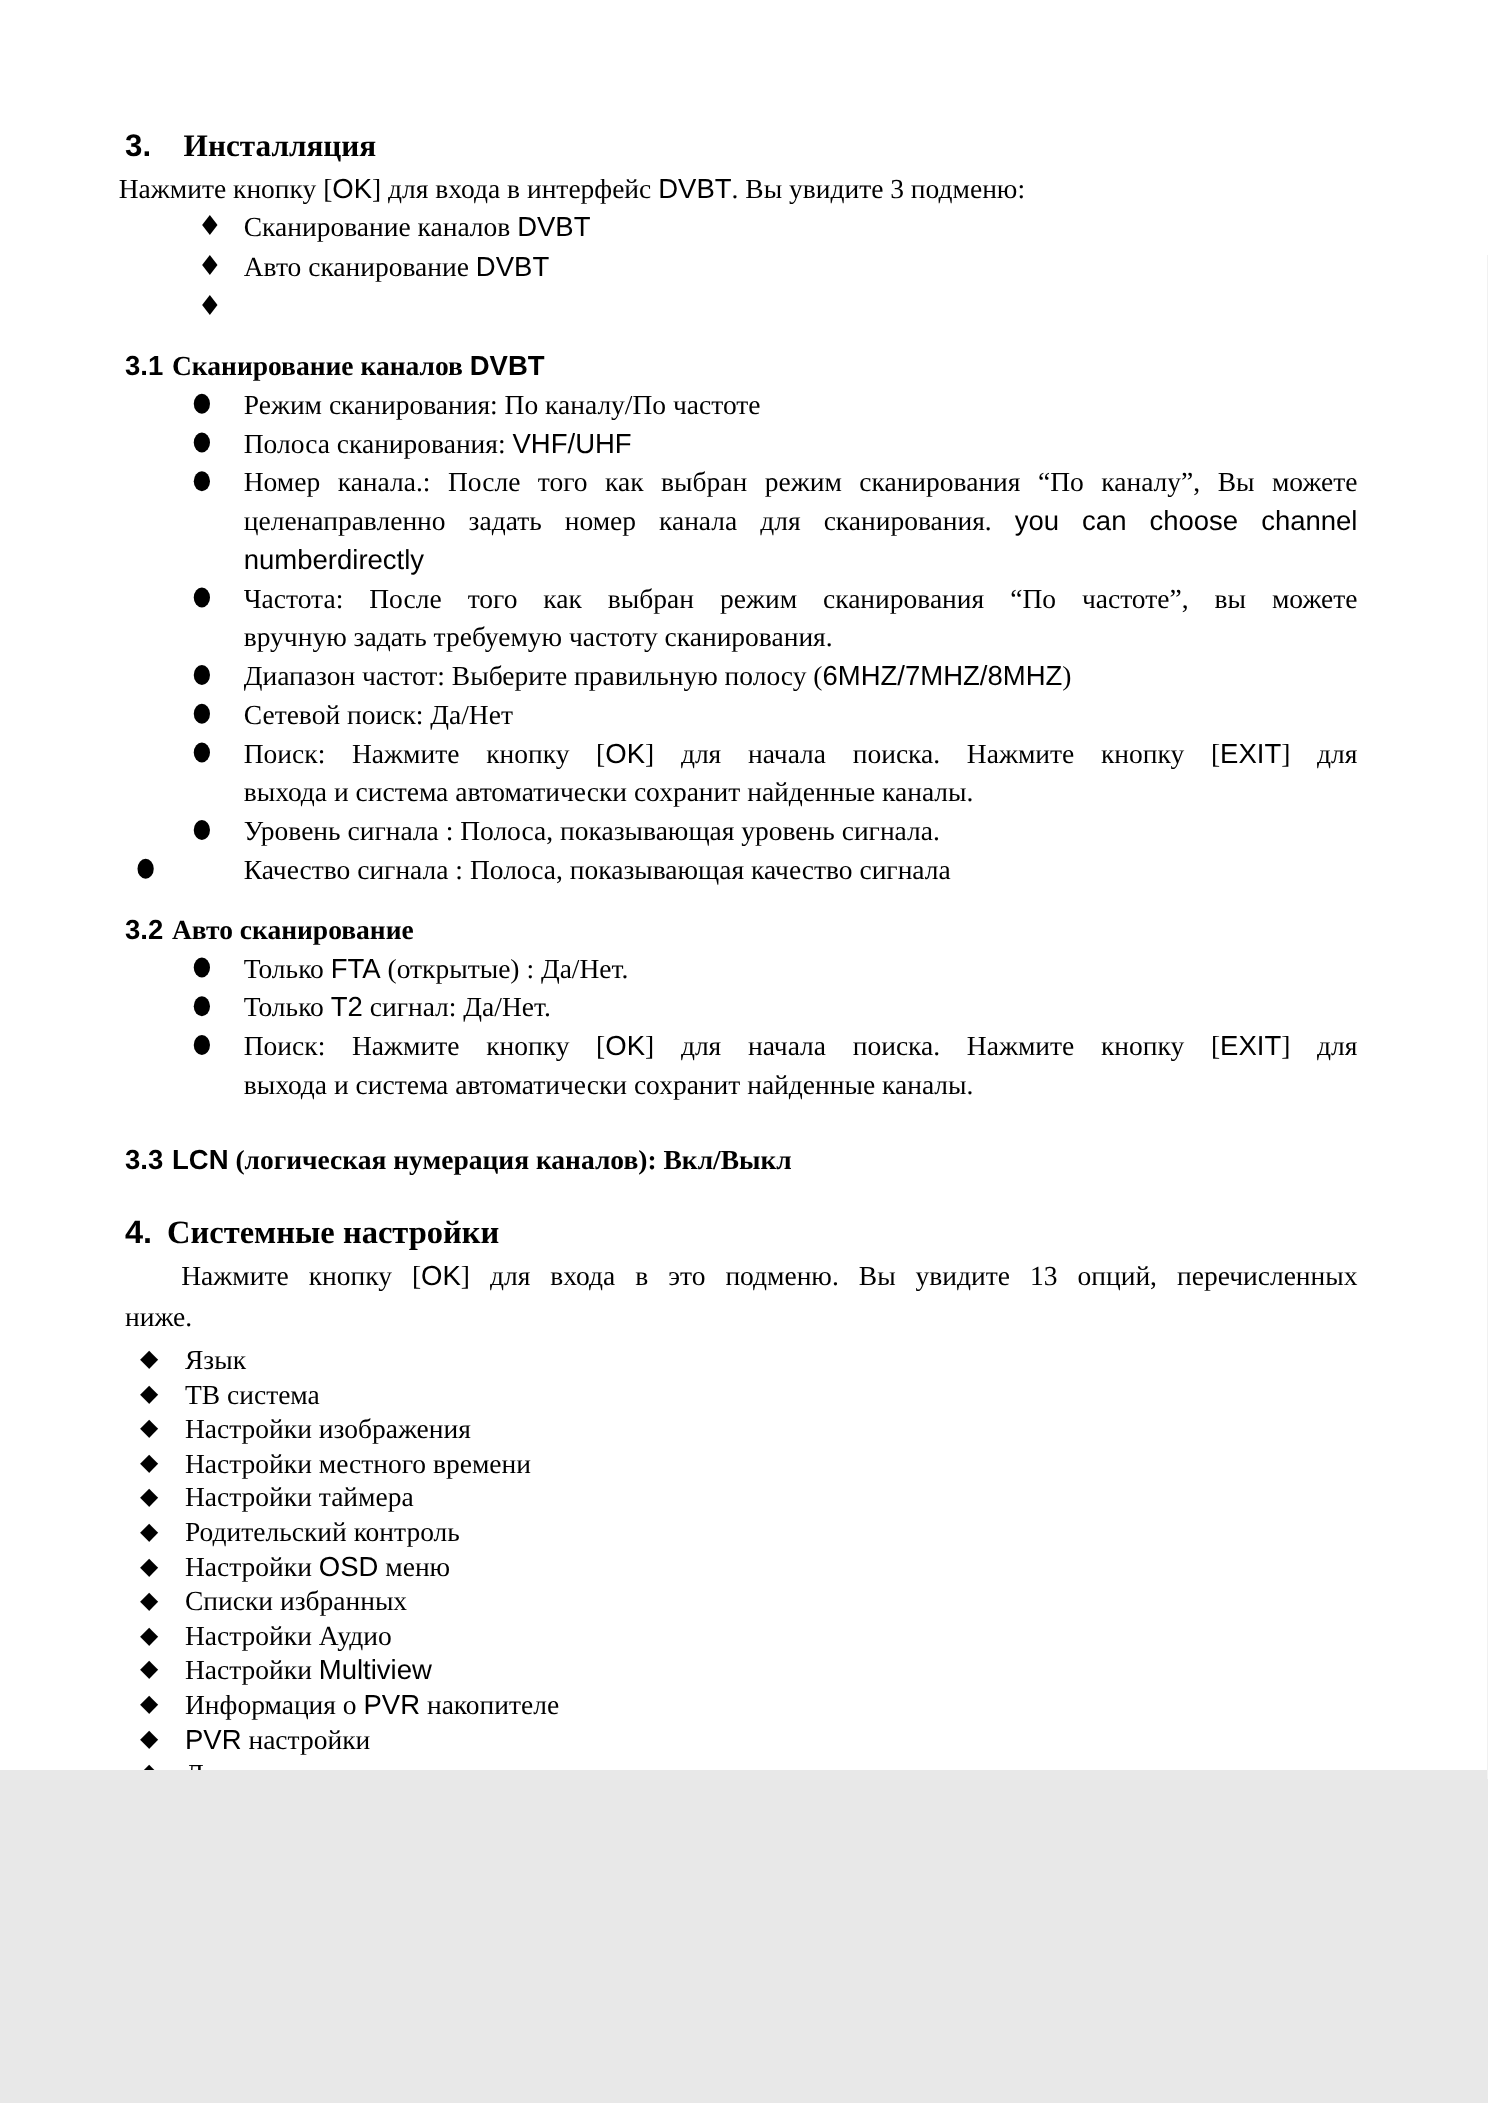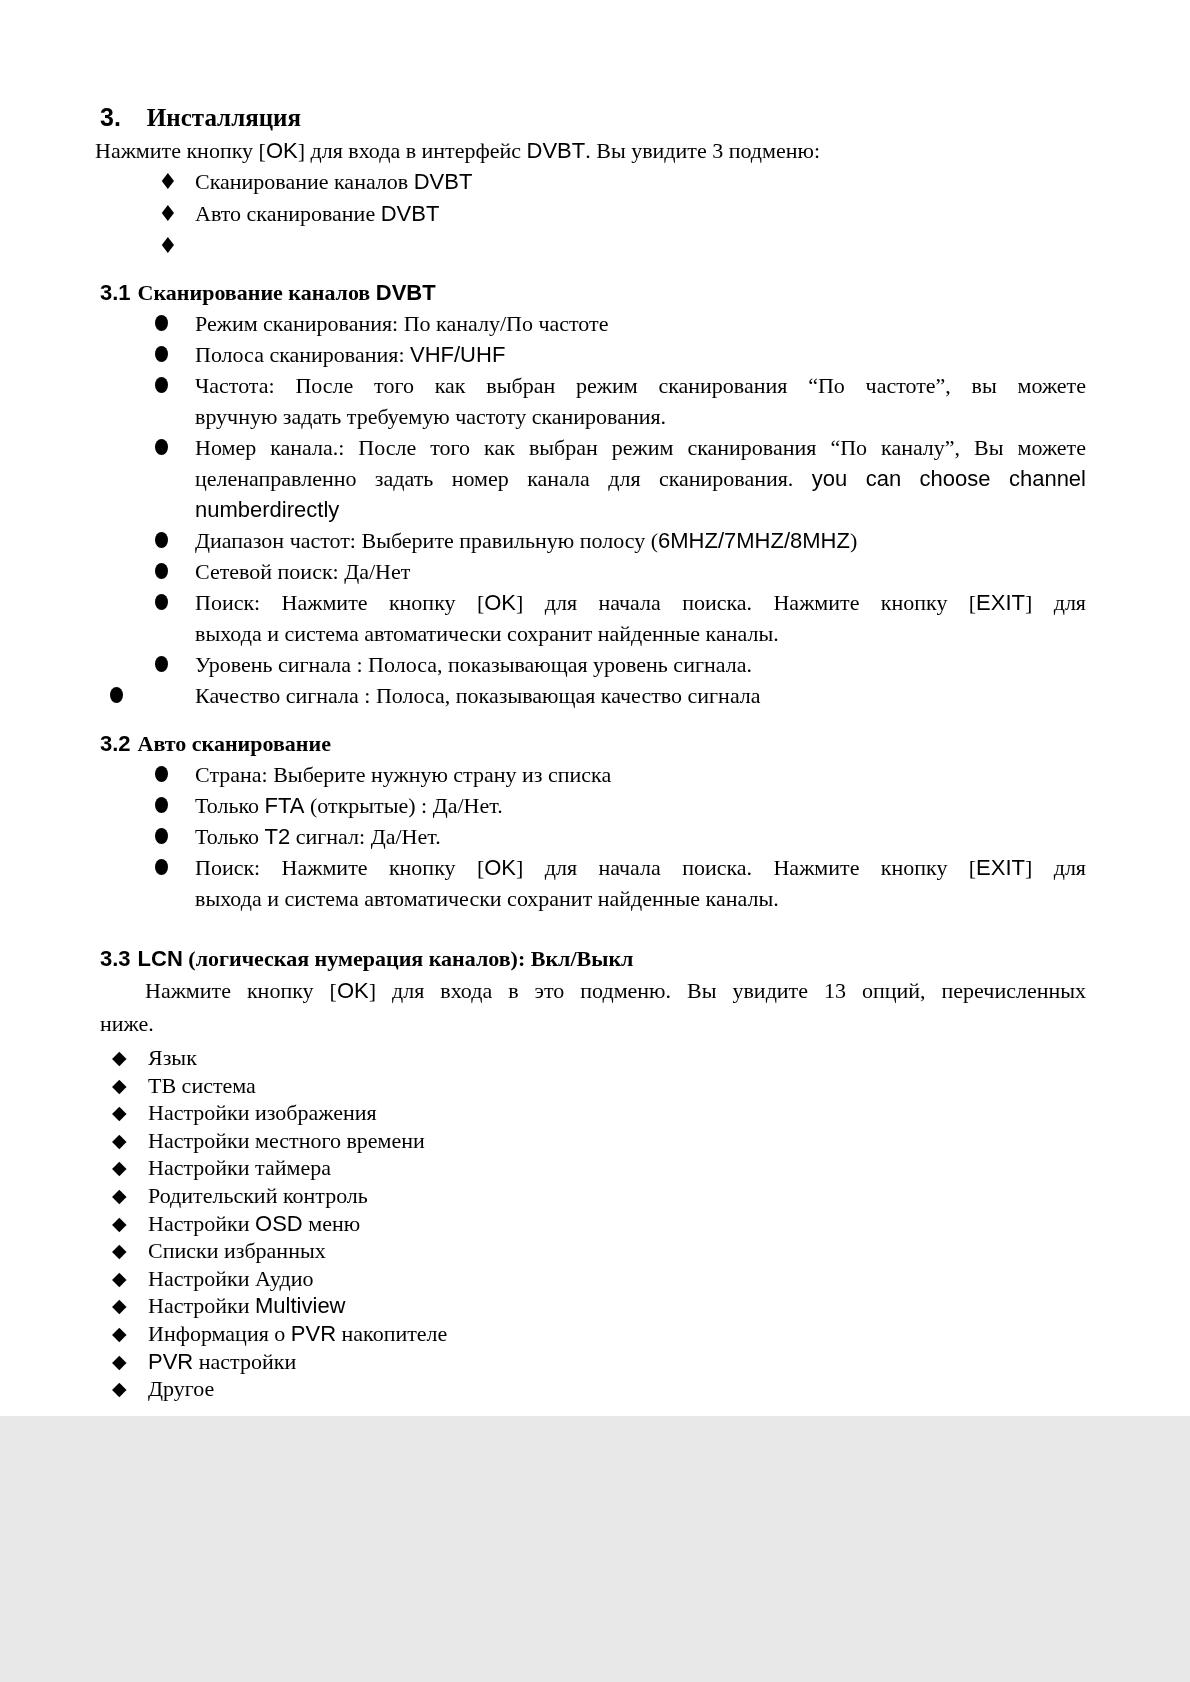--- a/index.html
+++ b/index.html
@@ -128,35 +128,35 @@
       </div>
       <div class="bl txt">
         <span class="dot"></span>
         <div class="lines">
             <div class="ln">Полоса сканирования: <span class="lat">VHF/UHF</span></div>
           </div>
       </div>
       <div class="bl txt">
         <span class="dot"></span>
         <div class="lines">
-            <div class="ln">Частота: После того как выбран режим сканирования “По частоте”, вы можете</div>
-            <div class="ln">вручную задать требуемую частоту сканирования.</div>
-          </div>
-      </div>
-      <div class="bl txt">
-        <span class="dot"></span>
-        <div class="lines">
             <div class="ln">Номер канала.: После того как выбран режим сканирования “По каналу”, Вы можете</div>
             <div class="ln">целенаправленно задать номер канала для сканирования. <span class="lat">you</span> <span class="lat">can</span> <span class="lat">choose</span> <span class="lat">channel</span></div>
             <div class="ln"><span class="lat">numberdirectly</span></div>
           </div>
       </div>
       <div class="bl txt">
         <span class="dot"></span>
         <div class="lines">
+            <div class="ln">Частота: После того как выбран режим сканирования “По частоте”, вы можете</div>
+            <div class="ln">вручную задать требуемую частоту сканирования.</div>
+          </div>
+      </div>
+      <div class="bl txt">
+        <span class="dot"></span>
+        <div class="lines">
             <div class="ln">Диапазон частот: Выберите правильную полосу (<span class="lat">6MHZ/7MHZ/8MHZ</span>)</div>
           </div>
       </div>
       <div class="bl txt">
         <span class="dot"></span>
         <div class="lines">
             <div class="ln">Сетевой поиск: Да/Нет</div>
           </div>
       </div>
       <div class="bl txt">
@@ -181,26 +181,20 @@
     </div>
 
     <div class="h-sub h-32">
       <span class="hnum">3.2</span><span class="rich">Авто сканирование</span>
     </div>
 
     <div>
       <div class="bl txt">
         <span class="dot"></span>
         <div class="lines">
-            <div class="ln">Страна: Выберите нужную страну из списка</div>
-          </div>
-      </div>
-      <div class="bl txt">
-        <span class="dot"></span>
-        <div class="lines">
             <div class="ln">Только <span class="lat">FTA</span> (открытые) : Да/Нет.</div>
           </div>
       </div>
       <div class="bl txt">
         <span class="dot"></span>
         <div class="lines">
             <div class="ln">Только <span class="lat">T2</span> сигнал: Да/Нет.</div>
           </div>
       </div>
       <div class="bl txt">
@@ -209,20 +203,23 @@
             <div class="ln">Поиск: Нажмите кнопку [<span class="lat">OK</span>] для начала поиска. Нажмите кнопку [<span class="lat">EXIT</span>] для</div>
             <div class="ln">выхода и система автоматически сохранит найденные каналы.</div>
           </div>
       </div>
     </div>
 
     <div class="h-sub h-33">
       <span class="hnum">3.3</span><span class="rich"><span class="lat">LCN</span> (логическая нумерация каналов): Вкл/Выкл</span>
     </div>
 
+    <div class="h-4">
+      <span class="hnum">4.</span><span class="rich">Системные настройки</span>
+    </div>
     <div class="txt lines indent-first" style="line-height:33px;">
         <div class="ln">Нажмите кнопку [<span class="lat">OK</span>] для входа в это подменю. Вы увидите 13 опций, перечисленных</div>
         <div class="ln">ниже.</div>
       </div>
 
     <div class="sp-options">
       <div class="dm2">
         <span class="dmark">◆</span>
         <span class="rich">Язык</span>
       </div>

